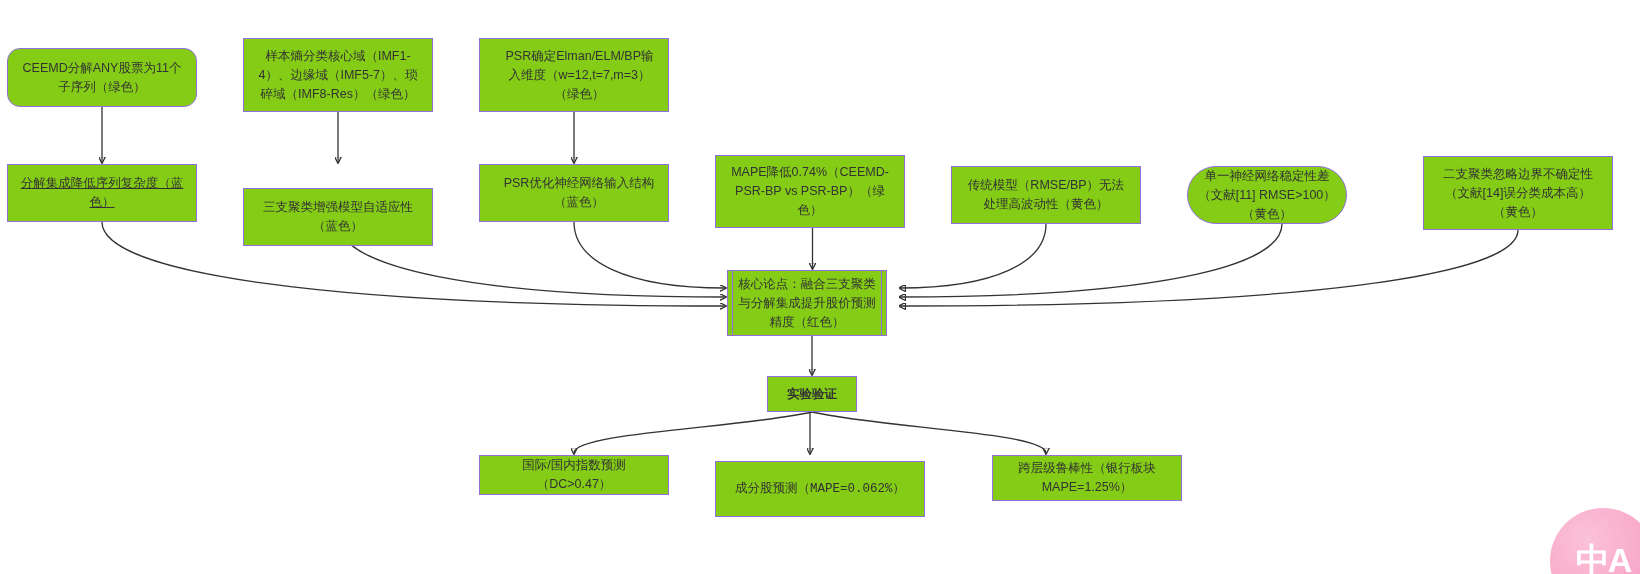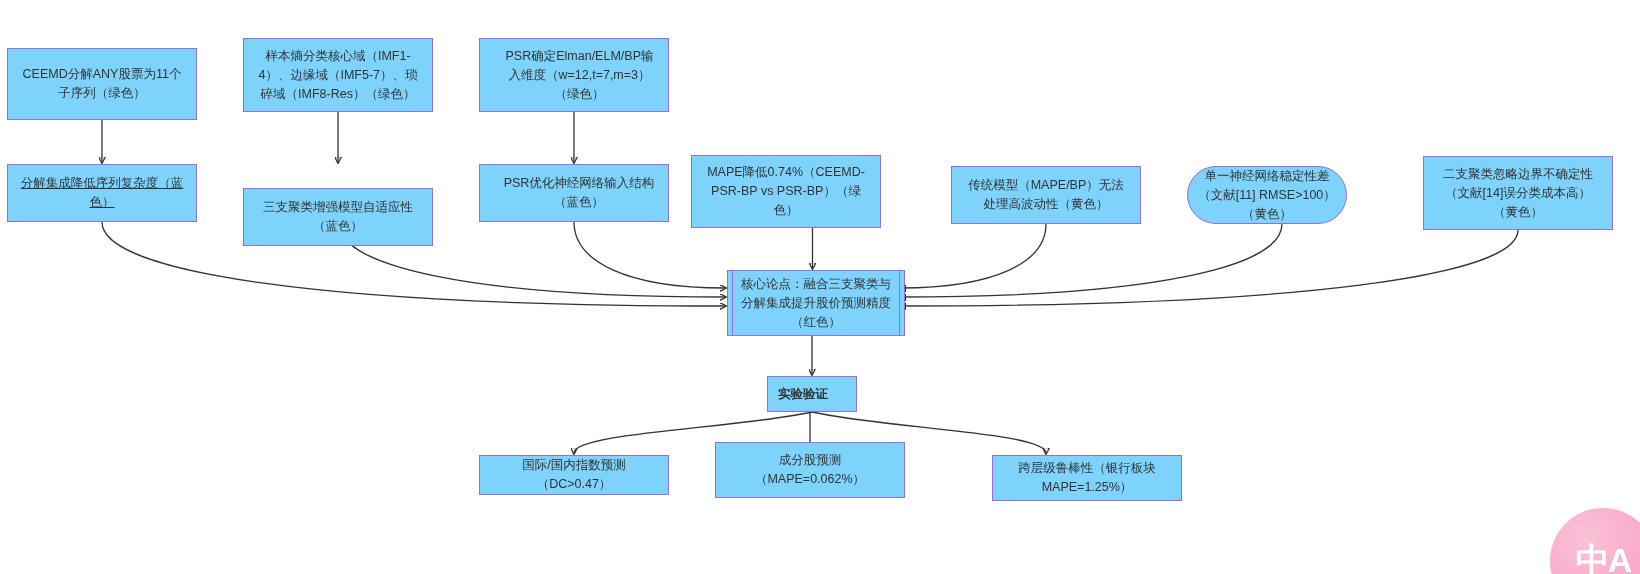--- a/index.html
+++ b/index.html
@@ -8,26 +8,26 @@
     width:1640px;height:574px;
     overflow:hidden;
     background:#ffffff;
     font-family:"Liberation Sans","DejaVu Sans",sans-serif;
   }
   #edge-layer{position:absolute;left:0;top:0;width:100%;height:100%;}
   #edge-layer path{fill:none;stroke:#333333;stroke-width:1.3px;}
   .node{
     position:absolute;
     box-sizing:border-box;
-    background:#7dd3fc;
+    background:#84cc16;
     border:1px solid #9370DB;
     color:#333333;
     font-size:12.5px;
     line-height:19px;
-    display:flex;align-items:center;
+    display:flex;align-items:center;justify-content:center;
     text-align:center;
     padding:4px 10px;
   }
   .node.subroutine::before,
   .node.subroutine::after{
     content:"";
     position:absolute;
     top:0;bottom:0;
     width:1px;
     background:#9370DB;
@@ -71,60 +71,60 @@
         <path d="M1282,224 C1282,267.8 1148.3,297 900,297" marker-end="url(#arrowhead)"></path>
         <path d="M1518,230 C1518,275.6 1301.7,306 900,306" marker-end="url(#arrowhead)"></path>
         <path d="M812,336 L812,374" marker-end="url(#arrowhead)"></path>
         <path d="M812,412 C740.6,428 574,432.5 574,453" marker-end="url(#arrowhead)"></path>
         <path d="M810,412 L810,453" marker-end="url(#arrowhead)"></path>
         <path d="M812,412 C882.2,428 1046,432.5 1046,453" marker-end="url(#arrowhead)"></path>
       </g>
   </svg>
 
   <div id="nodes-layer">
-      <div class="node" style="left: 7px; top: 48px; width: 190px; height: 72px;">
+      <div class="node" style="left: 7px; top: 48px; width: 190px; height: 59px; border-radius: 13px;">
         <span>CEEMD分解ANY股票为11个子序列（绿色）</span>
       </div>
       <div class="node" style="left: 243px; top: 38px; width: 190px; height: 74px;">
         <span>样本熵分类核心域（IMF1-4）、边缘域（IMF5-7）、琐碎域（IMF8-Res）（绿色）</span>
       </div>
       <div class="node" style="left: 479px; top: 38px; width: 190px; height: 74px; padding-left: 21px;">
         <span>PSR确定Elman/ELM/BP输入维度（w=12,t=7,m=3）（绿色）</span>
       </div>
       <div class="node" style="left: 7px; top: 164px; width: 190px; height: 58px; text-decoration: underline;">
         <span>分解集成降低序列复杂度（蓝色）</span>
       </div>
       <div class="node" style="left: 243px; top: 164px; width: 190px; height: 58px; margin-top: 24px;">
         <span>三支聚类增强模型自适应性（蓝色）</span>
       </div>
       <div class="node" style="left: 479px; top: 164px; width: 190px; height: 58px; padding-left: 20px;">
         <span>PSR优化神经网络输入结构（蓝色）</span>
       </div>
-      <div class="node" style="left: 691px; top: 155px; width: 190px; height: 73px;">
+      <div class="node" style="left: 715px; top: 155px; width: 190px; height: 73px;">
         <span>MAPE降低0.74%（CEEMD-PSR-BP vs PSR-BP）（绿色）</span>
       </div>
       <div class="node" style="left: 951px; top: 166px; width: 190px; height: 58px;">
-        <span>传统模型（MAPE/BP）无法处理高波动性（黄色）</span>
+        <span>传统模型（RMSE/BP）无法处理高波动性（黄色）</span>
       </div>
       <div class="node" style="left: 1187px; top: 166px; width: 160px; height: 58px; border-radius: 29px;">
         <span>单一神经网络稳定性差（文献[11] RMSE&gt;100）（黄色）</span>
       </div>
       <div class="node" style="left: 1423px; top: 156px; width: 190px; height: 74px;">
         <span>二支聚类忽略边界不确定性（文献[14]误分类成本高）（黄色）</span>
       </div>
-      <div class="node subroutine" style="left: 727px; top: 270px; width: 178px; height: 66px;">
+      <div class="node subroutine" style="left: 727px; top: 270px; width: 160px; height: 66px;">
         <span>核心论点：融合三支聚类与分解集成提升股价预测精度（红色）</span>
       </div>
       <div class="node" style="left: 767px; top: 376px; width: 90px; height: 36px; font-weight: bold;">
         <span>实验验证</span>
       </div>
       <div class="node" style="left: 479px; top: 455px; width: 190px; height: 40px;">
         <span>国际/国内指数预测（DC&gt;0.47）</span>
       </div>
-      <div class="node" style="left: 715px; top: 442px; width: 190px; height: 56px;">
+      <div class="node" style="left: 715px; top: 461px; width: 210px; height: 56px; font-family: Liberation Mono, monospace;">
         <span>成分股预测（MAPE=0.062%）</span>
       </div>
       <div class="node" style="left: 992px; top: 455px; width: 190px; height: 46px;">
         <span>跨层级鲁棒性（银行板块 MAPE=1.25%）</span>
       </div>
     </div>
 
   <div id="translate-badge">
     <span>中A</span>
   </div>

